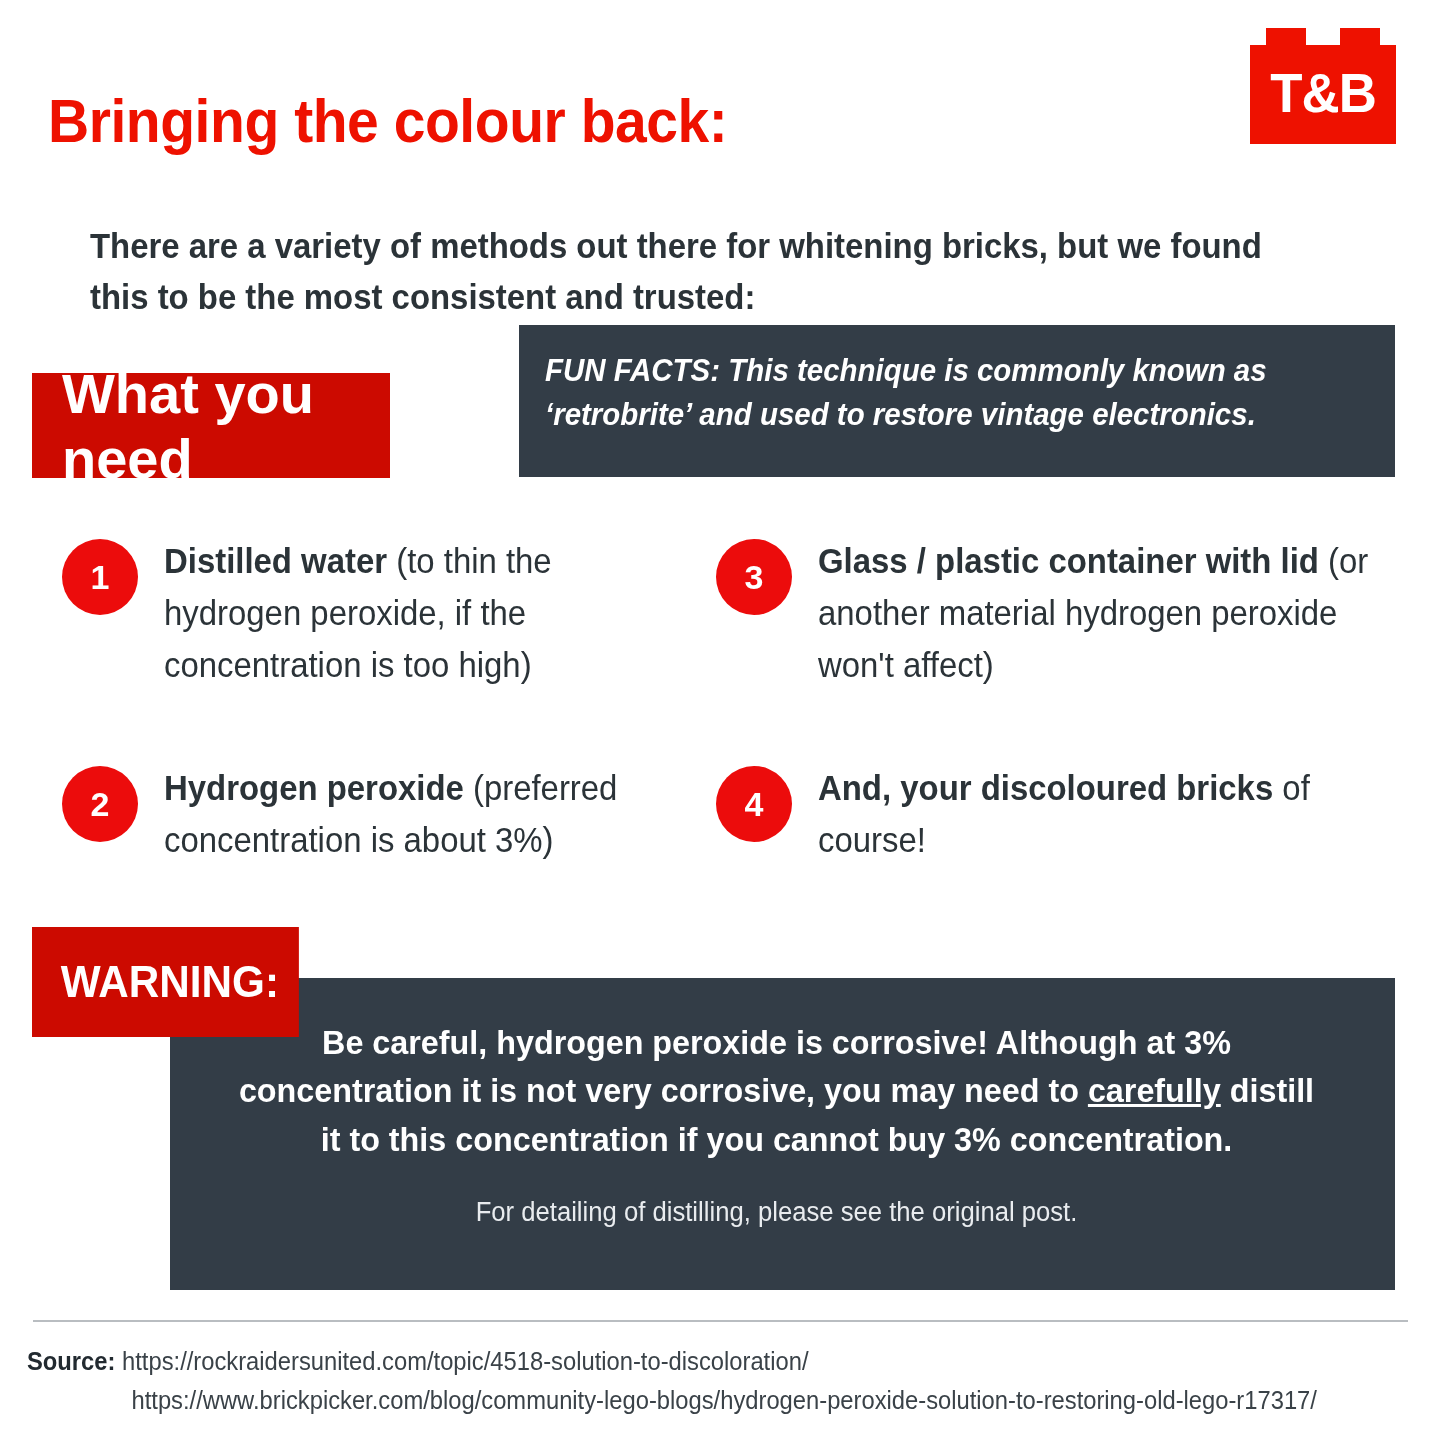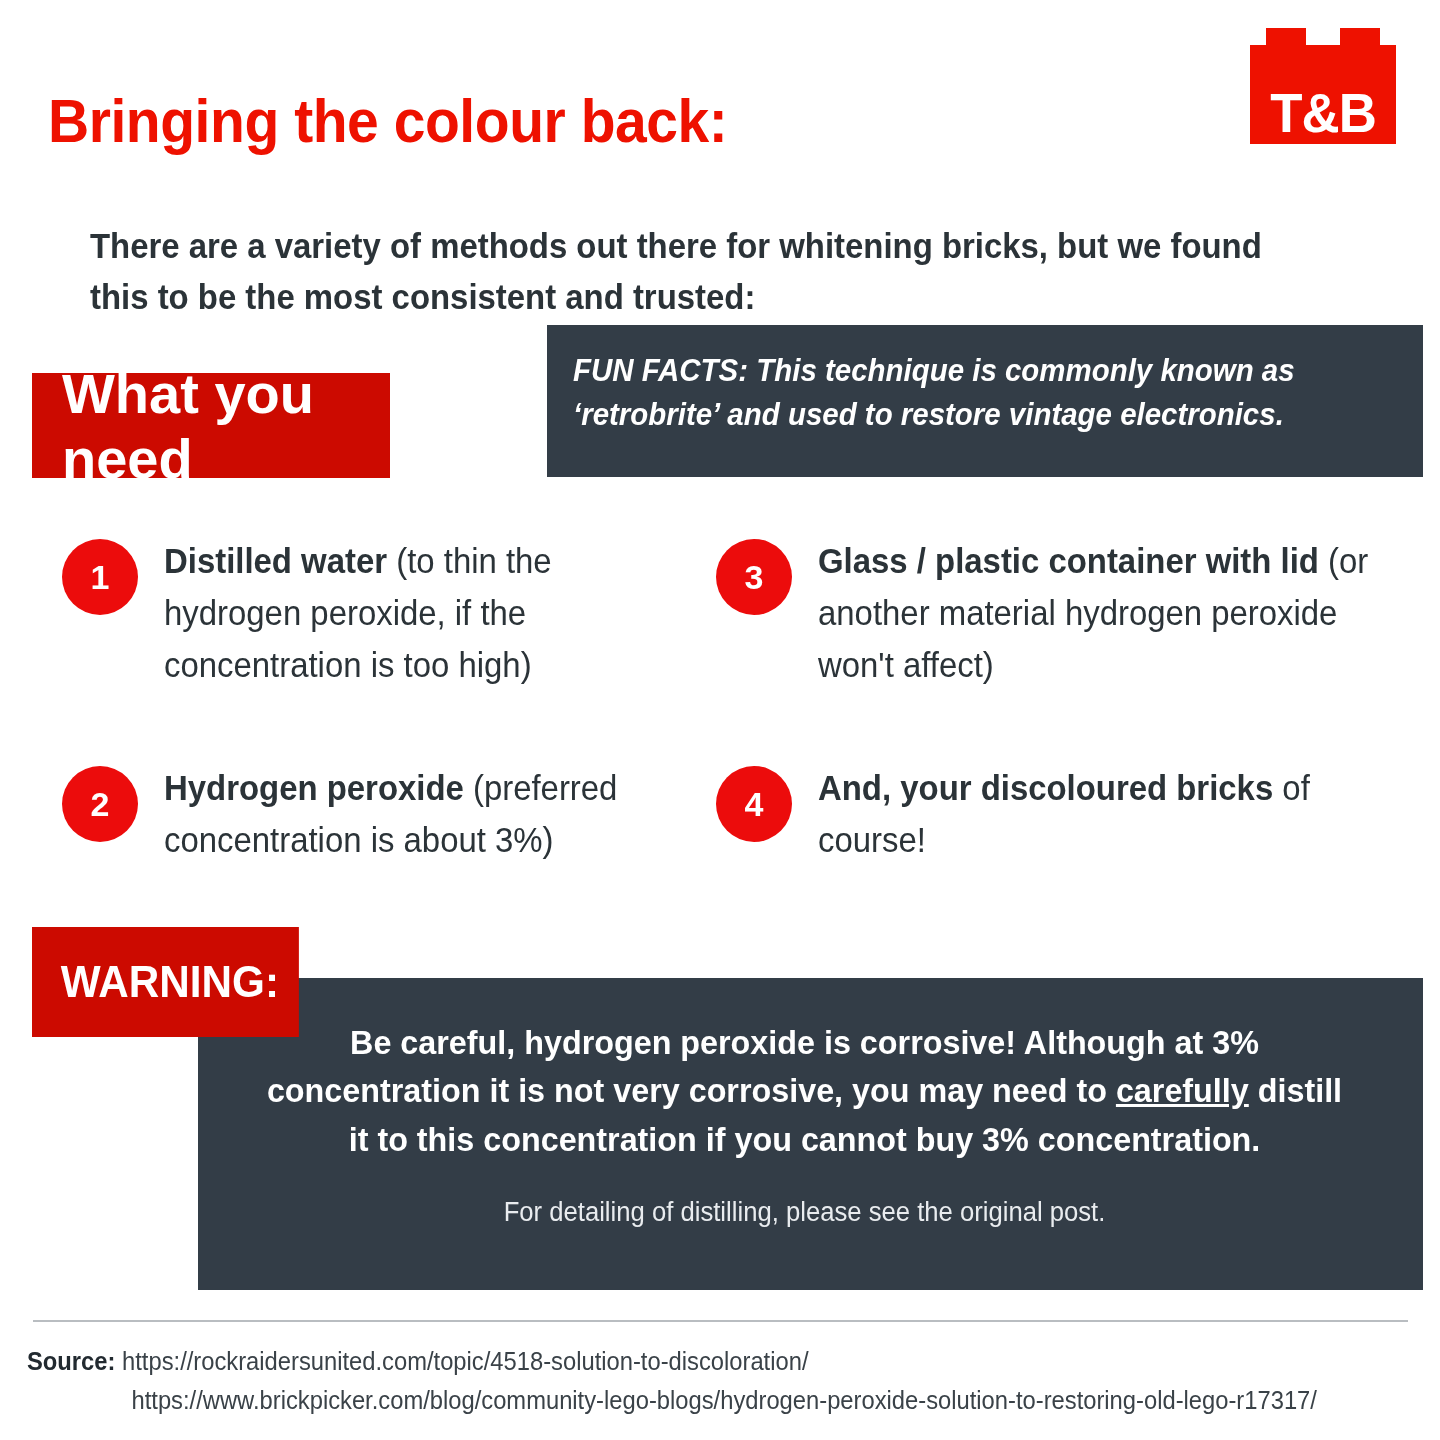--- a/index.html
+++ b/index.html
@@ -57,21 +57,21 @@
   .logo-stud.left  { left: 16px; }
   .logo-stud.right { left: 90px; }
   .logo-body {
     position: absolute;
     left: 0;
     top: 17px;
     width: 146px;
     height: 99px;
     background: #ee1100;
     display: flex;
-    align-items: flex-end;
+    align-items: center;
     justify-content: center;
   }
   .logo-text {
     color: #ffffff;
     font-size: 55px;
     font-weight: bold;
     letter-spacing: -1px;
     transform: scaleX(0.96);
     line-height: 1;
     padding-bottom: 3px;
@@ -121,21 +121,20 @@
     transform: scaleX(0.96);
     transform-origin: left top;
   }
 
   
   .dark-panel {
     position: absolute;
     background: #333d47;
     color: #ffffff;
     box-sizing: border-box;
-    margin-left: 28px;
   }
   .funfacts {
     left: 519px;
     top: 325px;
     width: 876px;
     height: 152px;
     padding: 24px 26px 0 26px;
   }
   .funfacts-text {
     font-size: 31px;

